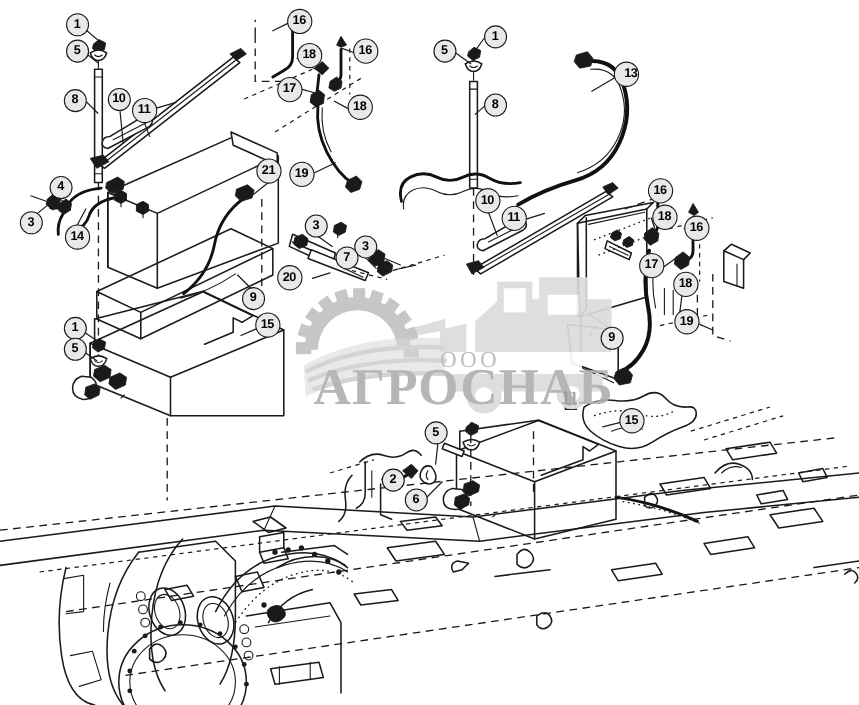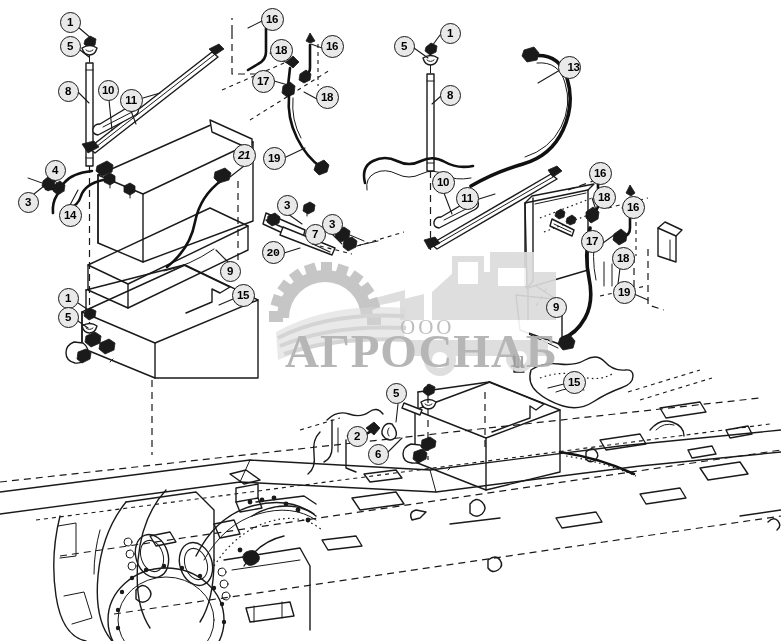--- a/index.html
+++ b/index.html
@@ -537,25 +537,25 @@
       <div class="callout wide" style="left: 263px; top: 81px;">17</div>
       <div class="callout wide" style="left: 327px; top: 97px;">18</div>
       <div class="callout wide" style="left: 274px; top: 158px;">19</div>
       <div class="callout" style="left: 404px; top: 46px;">5</div>
       <div class="callout" style="left: 450px; top: 33px;">1</div>
       <div class="callout wide" style="left: 569px; top: 67px; text-align: right;">13</div>
       <div class="callout" style="left: 450px; top: 95px;">8</div>
       <div class="callout" style="left: 55px; top: 170px;">4</div>
       <div class="callout" style="left: 28px; top: 202px;">3</div>
       <div class="callout wide" style="left: 70px; top: 215px; text-align: center;">14</div>
-      <div class="callout wide" style="left: 244px; top: 155px; font-style: italic;">21</div>
+      <div class="callout wide" style="left: 244px; top: 155px;">21</div>
       <div class="callout" style="left: 287px; top: 205px;">3</div>
       <div class="callout" style="left: 332px; top: 224px;">3</div>
       <div class="callout" style="left: 315px; top: 234px;">7</div>
-      <div class="callout wide" style="left: 273px; top: 252px; font-family: Liberation Mono, monospace;">20</div>
+      <div class="callout wide" style="left: 263px; top: 252px;">20</div>
       <div class="callout" style="left: 230px; top: 271px;">9</div>
       <div class="callout wide" style="left: 443px; top: 182px;">10</div>
       <div class="callout wide" style="left: 467px; top: 198px;">11</div>
       <div class="callout wide" style="left: 600px; top: 173px;">16</div>
       <div class="callout wide" style="left: 604px; top: 197px;">18</div>
       <div class="callout wide" style="left: 633px; top: 207px;">16</div>
       <div class="callout wide" style="left: 592px; top: 241px;">17</div>
       <div class="callout wide" style="left: 623px; top: 258px;">18</div>
       <div class="callout wide" style="left: 624px; top: 292px;">19</div>
       <div class="callout" style="left: 556px; top: 307px;">9</div>

